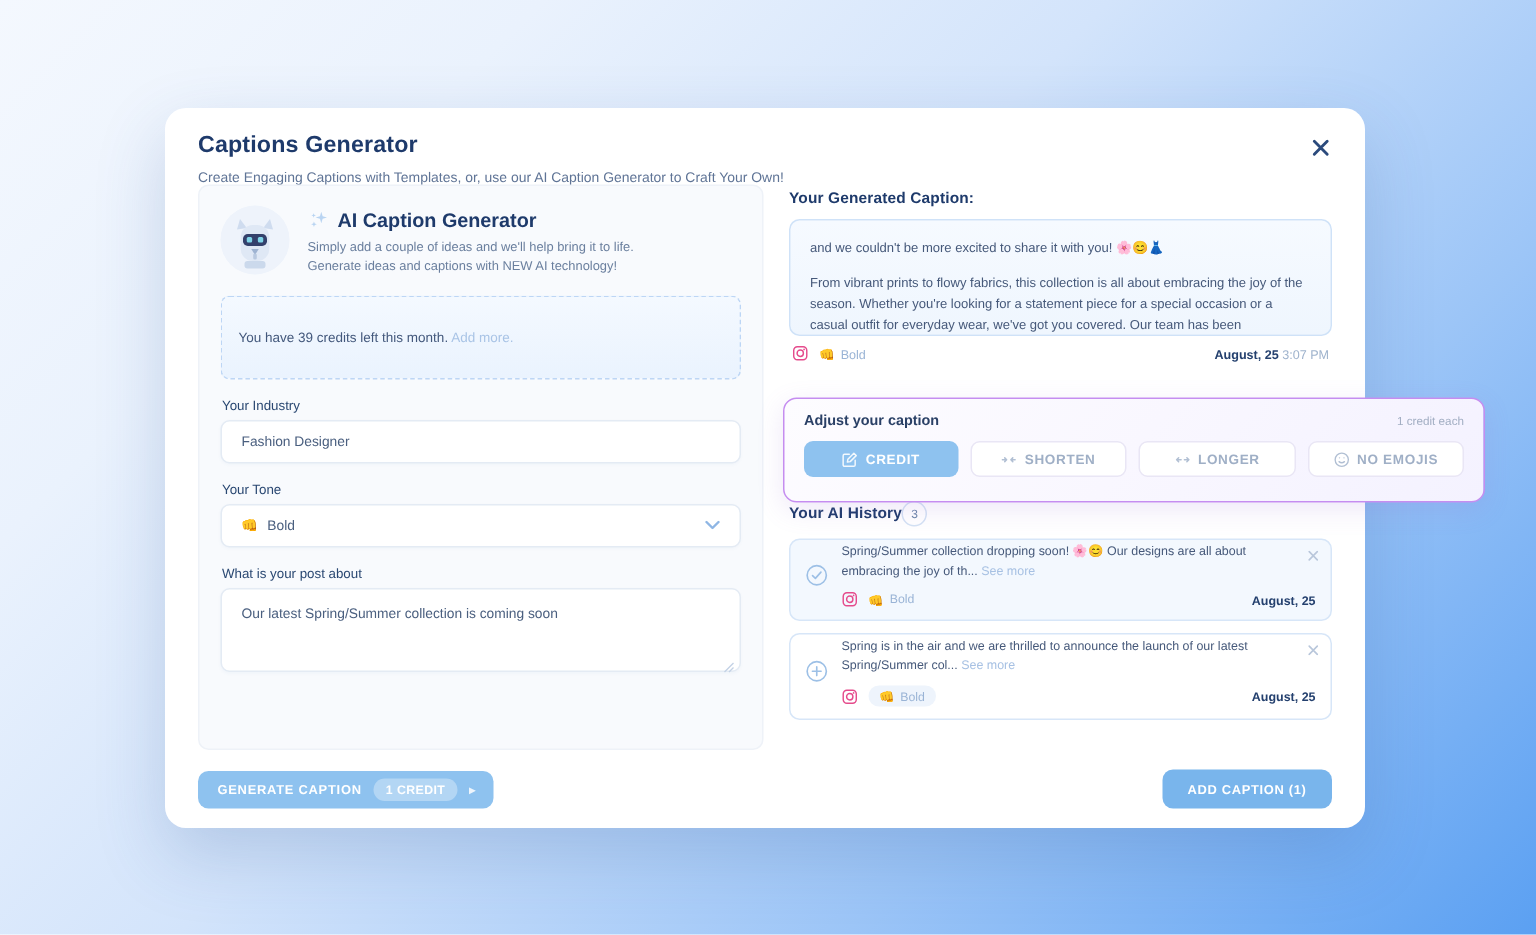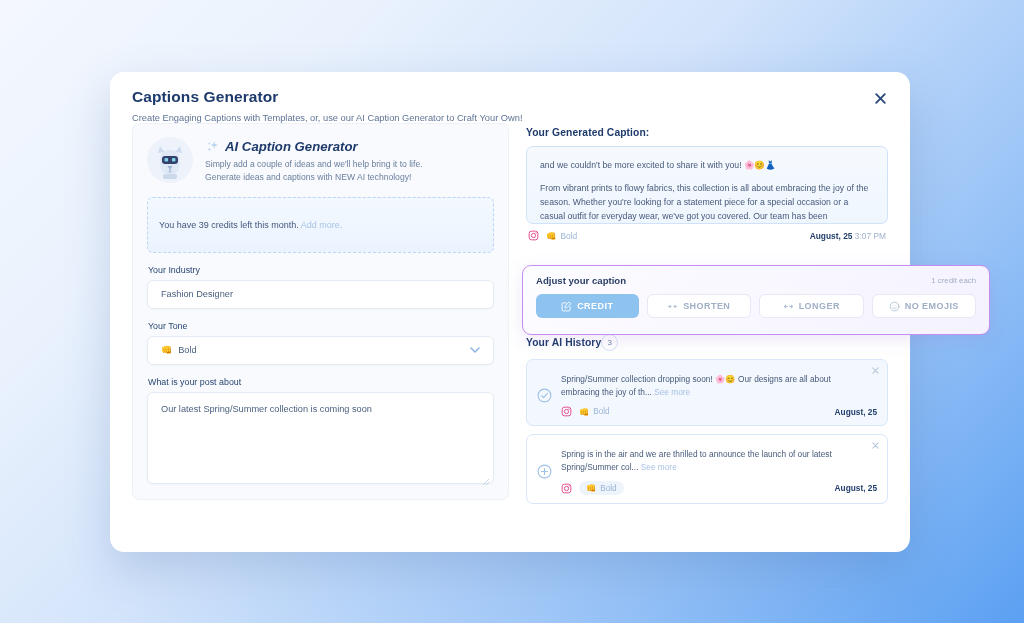--- a/index.html
+++ b/index.html
@@ -52,21 +52,21 @@
     flex: 1; padding: 4px 0 0 17px; position: relative;
   }
 
   
   .ai-head { display: flex; gap: 12px; align-items: flex-start; }
   .avatar {
     width: 46px; height: 46px; flex: none; border-radius: 50%;
     background: #eef3fb; overflow: hidden; position: relative;
   }
   .ai-head-text { padding-top: 2px; }
-  .ai-title-row { display: flex; align-items: center; gap: 5px; font-style: italic; }
+  .ai-title-row { display: flex; align-items: center; gap: 5px; }
   .sparkle { width: 15px; height: 15px; flex: none; }
   .ai-title { font-size: 13.2px; font-weight: bold; color: #1e3a6b; }
   .ai-desc { font-size: 8.6px; color: #6a7f9e; line-height: 1.55; margin-top: 4px; }
 
   
   .credit-banner {
     margin-top: 12px;
     border: 1px dashed #bdd6f5;
     background: linear-gradient(180deg, #f4f9ff 0%, #eaf3fe 100%);
     border-radius: 6px;
@@ -85,21 +85,21 @@
     height: 29px; display: flex; align-items: center;
     padding: 0 13px; font-size: 9.2px; color: #4a5f7f;
     box-shadow: 0 1px 2px rgba(80,120,180,.04);
   }
   .select-box { justify-content: space-between; }
   .select-left { display: flex; align-items: center; gap: 6px; }
   .tone-emoji { font-size: 9px; }
   .chev { color: #8fb6e4; }
   .textarea-box {
     background: #fff; border: 1px solid #e4ebf4; border-radius: 6px;
-    height: 92px; padding: 11px 13px; font-size: 9.2px; color: #4a5f7f;
+    height: 56px; padding: 11px 13px; font-size: 9.2px; color: #4a5f7f;
     position: relative; box-shadow: 0 1px 2px rgba(80,120,180,.04);
   }
   .resize-grip {
     position: absolute; right: 3px; bottom: 3px; width: 8px; height: 8px;
   }
 
   
   .section-title {
     font-size: 10.3px; font-weight: bold; color: #1e3a6b; letter-spacing: .1px;
   }
@@ -164,21 +164,21 @@
     margin-top: 93px;
   }
   .count-badge {
     width: 17px; height: 17px; border-radius: 50%;
     border: 1px solid #d4e2f4; background: #fff;
     display: flex; align-items: center; justify-content: center;
     font-size: 8px; color: #6d86a9;
   }
   .hist-item {
     margin-top: 8px; border-radius: 7px; border: 1px solid #d7e6f8;
-    padding: 13px 10px 8px 10px; display: flex; gap: 9px; position: relative;
+    padding: 1px 10px 8px 10px; display: flex; gap: 9px; position: relative;
   }
   .hist-item.active { background: #f3f8fe; }
   .hist-item.plain { background: #fff; }
   .hist-ico { width: 15px; height: 15px; flex: none; align-self: center; }
   .hist-body { flex: 1; min-width: 0; }
   .hist-text { font-size: 8.3px; color: #46597a; line-height: 1.58; padding-right: 14px; }
   .see-more { color: #a7c1e3; }
   .hist-meta {
     display: flex; align-items: center; justify-content: space-between;
     margin-top: 7px;
@@ -411,20 +411,28 @@
         <span class="hist-x">
           <svg width="7" height="7" viewBox="0 0 7 7" stroke="#b9c7db" stroke-width="1.1" stroke-linecap="round">
               <path d="M.8.8 6.2 6.2 M6.2.8 .8 6.2"></path>
             </svg>
         </span>
       </div>
 
     </div>
   </div>
 
+  <div class="modal-foot">
+    <div class="gen-btn">
+      <span>GENERATE CAPTION</span>
+      <span class="gen-pill">1 CREDIT</span>
+      <span class="gen-arrow">▸</span>
+    </div>
+    <div class="add-btn">ADD CAPTION (1)</div>
+  </div>
 </div>
 
 <div class="adjust-panel">
   <div class="adjust-top">
     <span class="adjust-title">Adjust your caption</span>
     <span class="adjust-credit">1 credit each</span>
   </div>
   <div class="adjust-btns">
 
     <div class="adj-btn primary">

